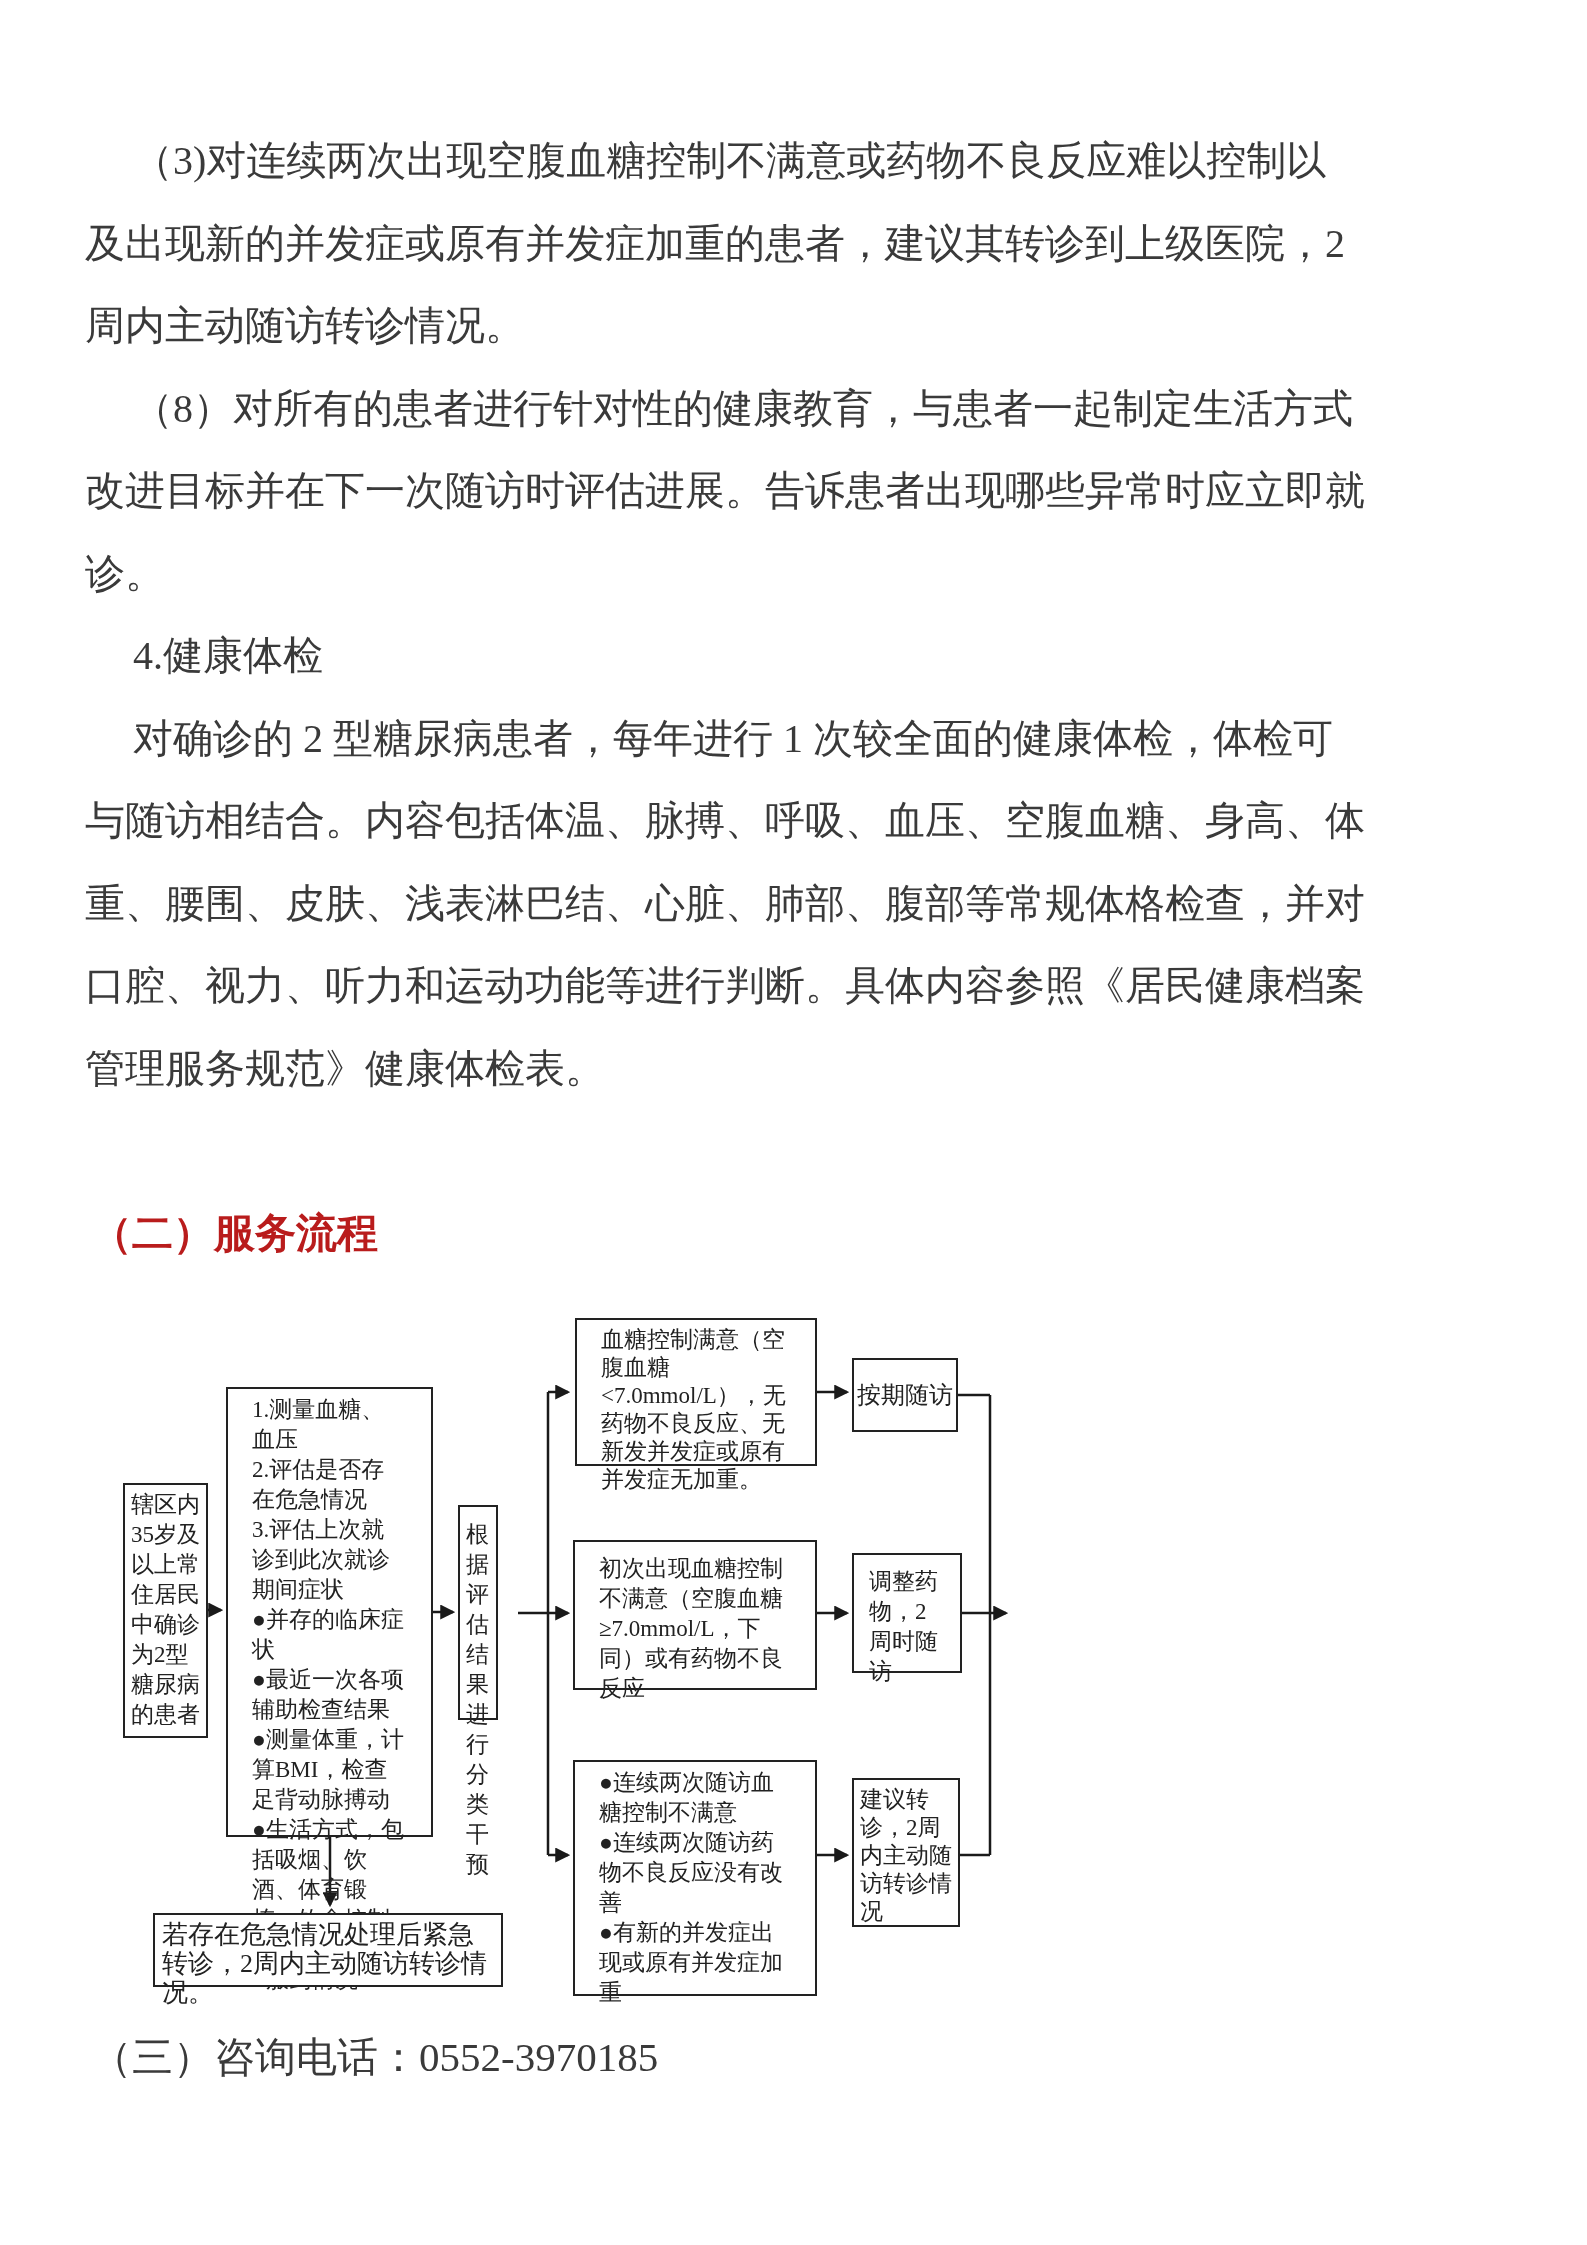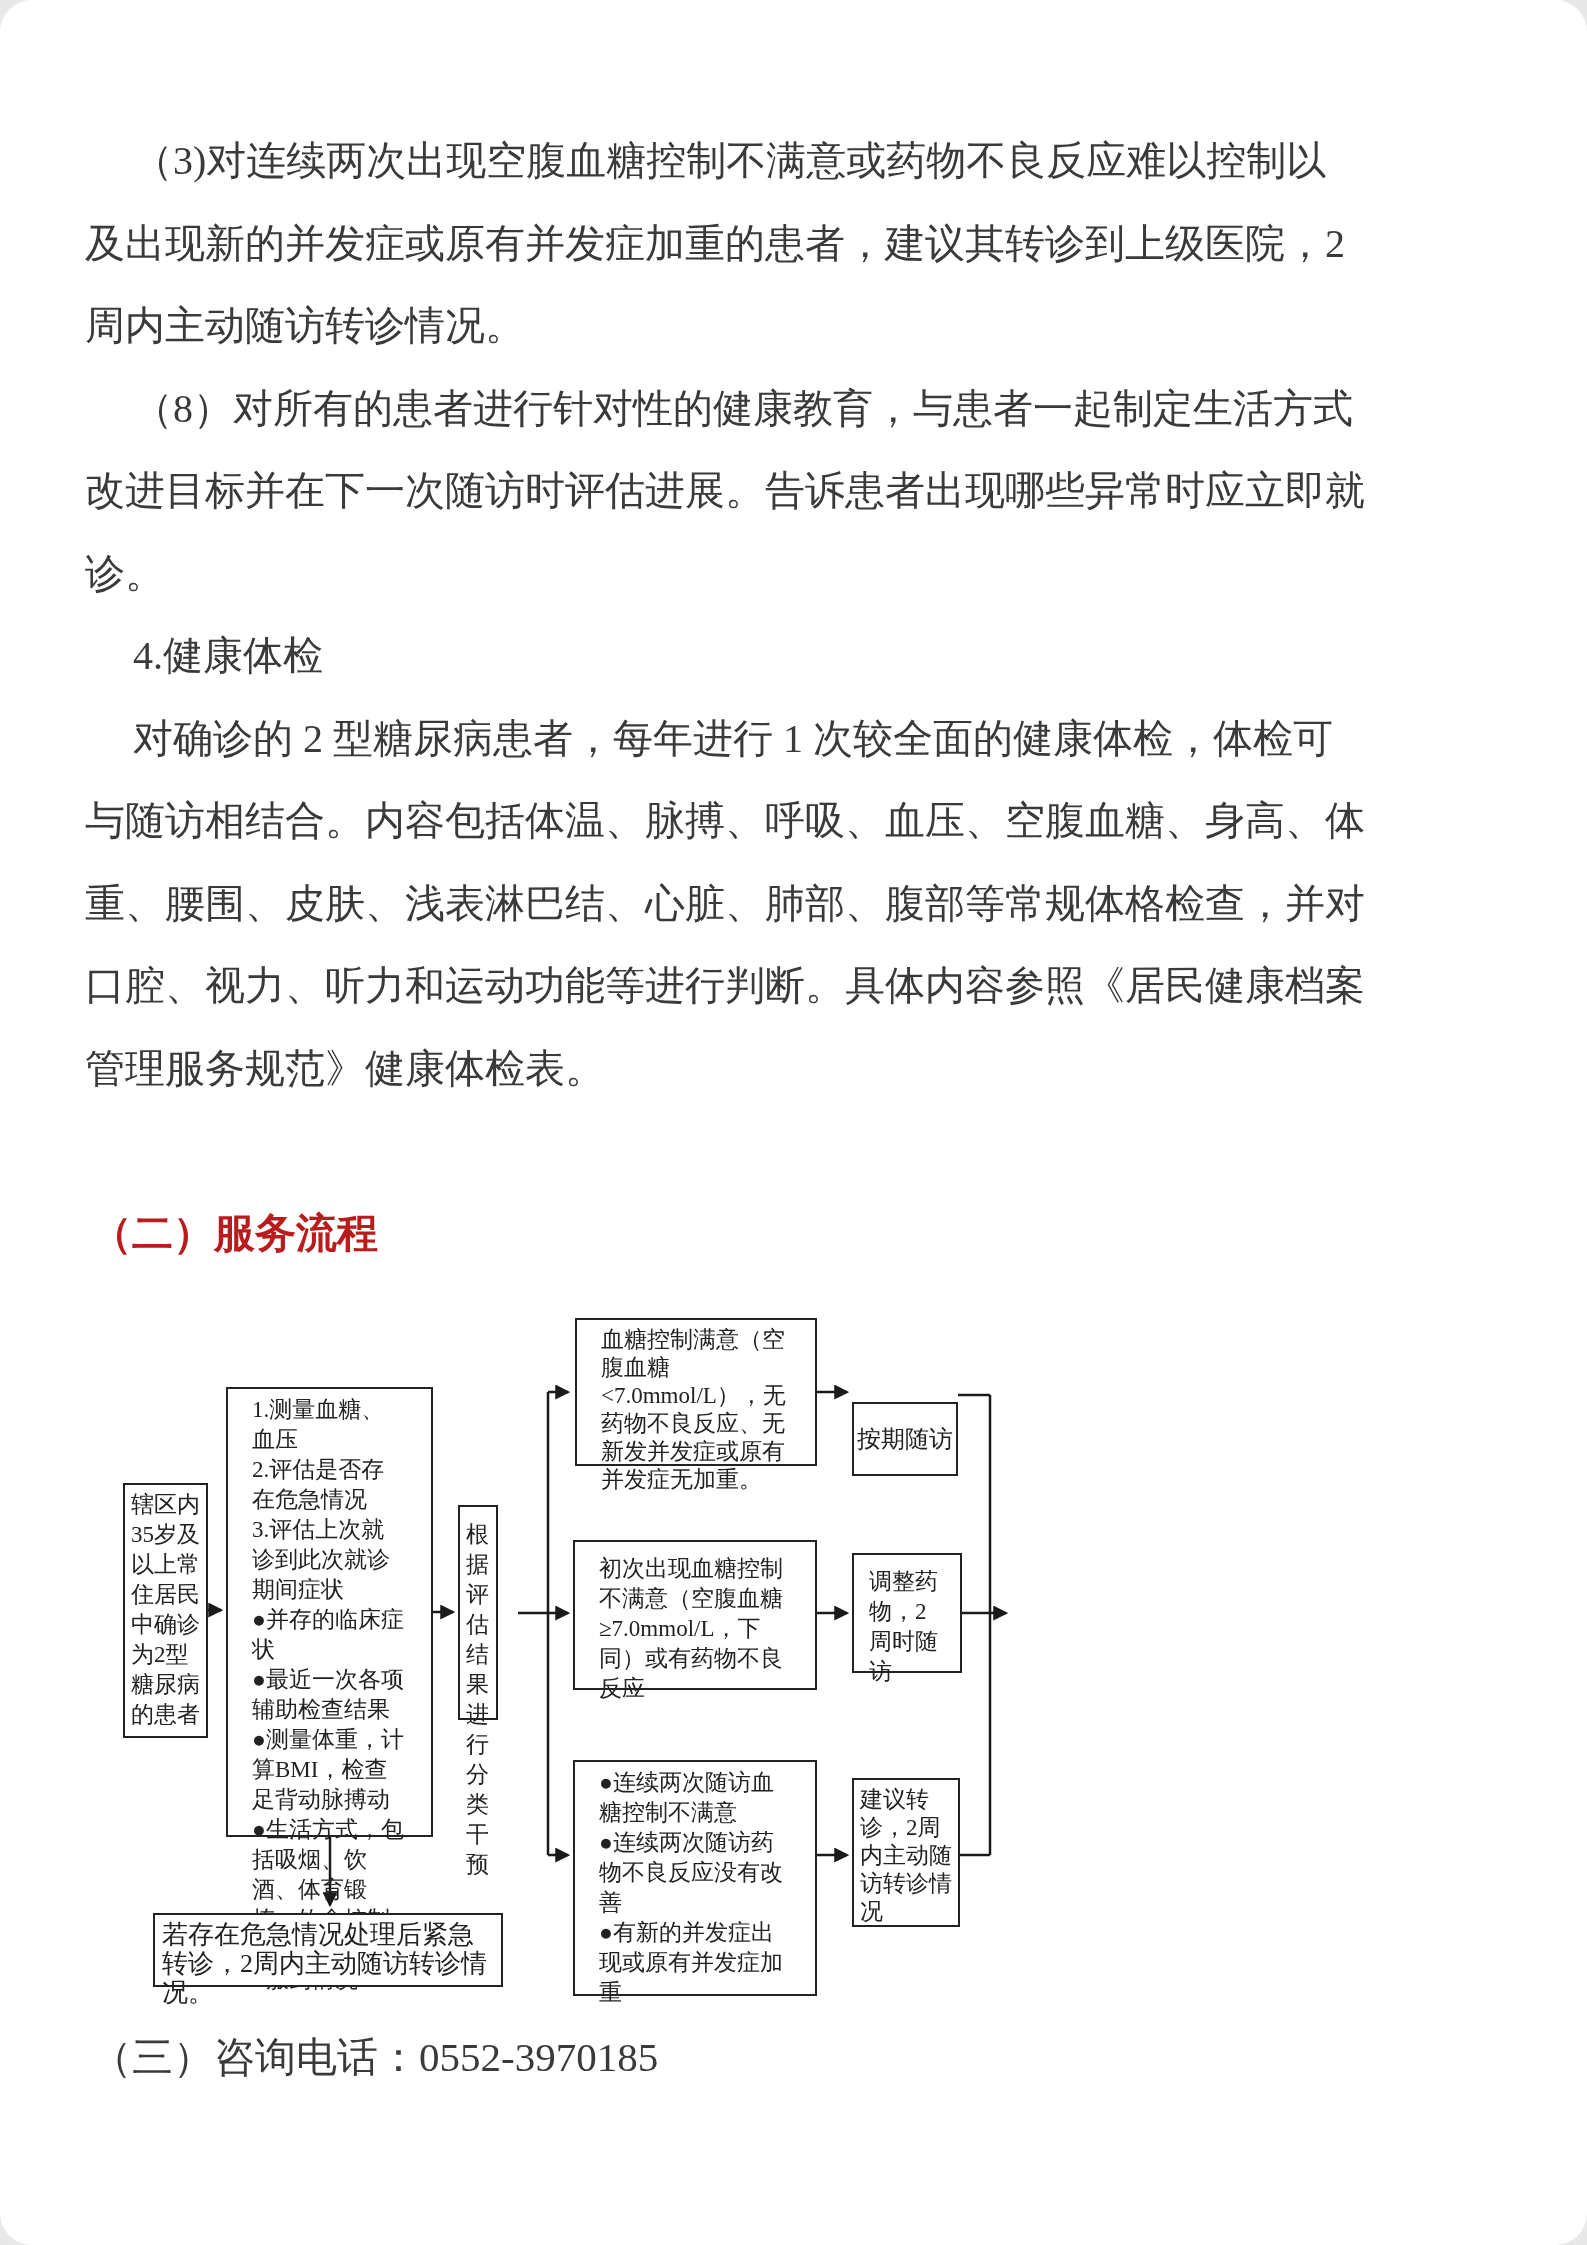--- a/index.html
+++ b/index.html
@@ -4,21 +4,20 @@
 <style>
   html,body { margin:0; padding:0; background:#e8e8e8; }
   .page {
     position:relative;
     width:1587px; height:2245px;
     margin:0 auto;
     background:#ffffff;
     font-family:"Liberation Serif","DejaVu Serif",serif;
     color:#3a3a3a;
     overflow:hidden;
-    border-radius:32px;
   }
   .textblock {
     position:absolute; left:85px; top:120px; width:1422px;
   }
   .para {
     margin:0;
     font-size:40px;
     line-height:82.5px;
     text-indent:48px;
     white-space:pre-line;
@@ -44,21 +43,21 @@
     white-space:pre-line;
     padding:6px 24px;
     color:#222;
   }
   .box-patient          { left:123px;  top:1483px; width:85px;  height:255px; padding:5px 6px; }
   .box-assessment       { left:226px;  top:1387px; width:207px; height:450px; }
   .box-emergency        { left:153px;  top:1913px; width:350px; height:74px; font-size:26px; line-height:29px; padding:5px 7px; }
   .box-classify         { left:458px;  top:1505px; width:40px;  height:215px; padding:13px 6px; }
   .box-glucose-ok       { left:575px;  top:1318px; width:242px; height:148px; line-height:28px; }
   .box-regular-followup { left:852px;  top:1358px; width:106px; height:74px; font-size:24px;
-                          display:flex; align-items:center; justify-content:center; white-space:nowrap;margin-top:44px; }
+                          display:flex; align-items:center; justify-content:center; white-space:nowrap; }
   .box-first-unsat      { left:573px;  top:1540px; width:244px; height:150px; padding-top:12px; }
   .box-adjust           { left:852px;  top:1553px; width:110px; height:120px; padding:12px 15px; }
   .box-two-consec       { left:573px;  top:1760px; width:244px; height:236px; }
   .box-referral         { left:852px;  top:1778px; width:108px; height:149px; padding:6px 6px; line-height:28px; }
   .box-tell-all         { left:1011px; top:1502px; width:189px; height:223px; padding:8px 8px; line-height:28px; }
 </style>
 </head>
 <body>
 
 <div class="page">

